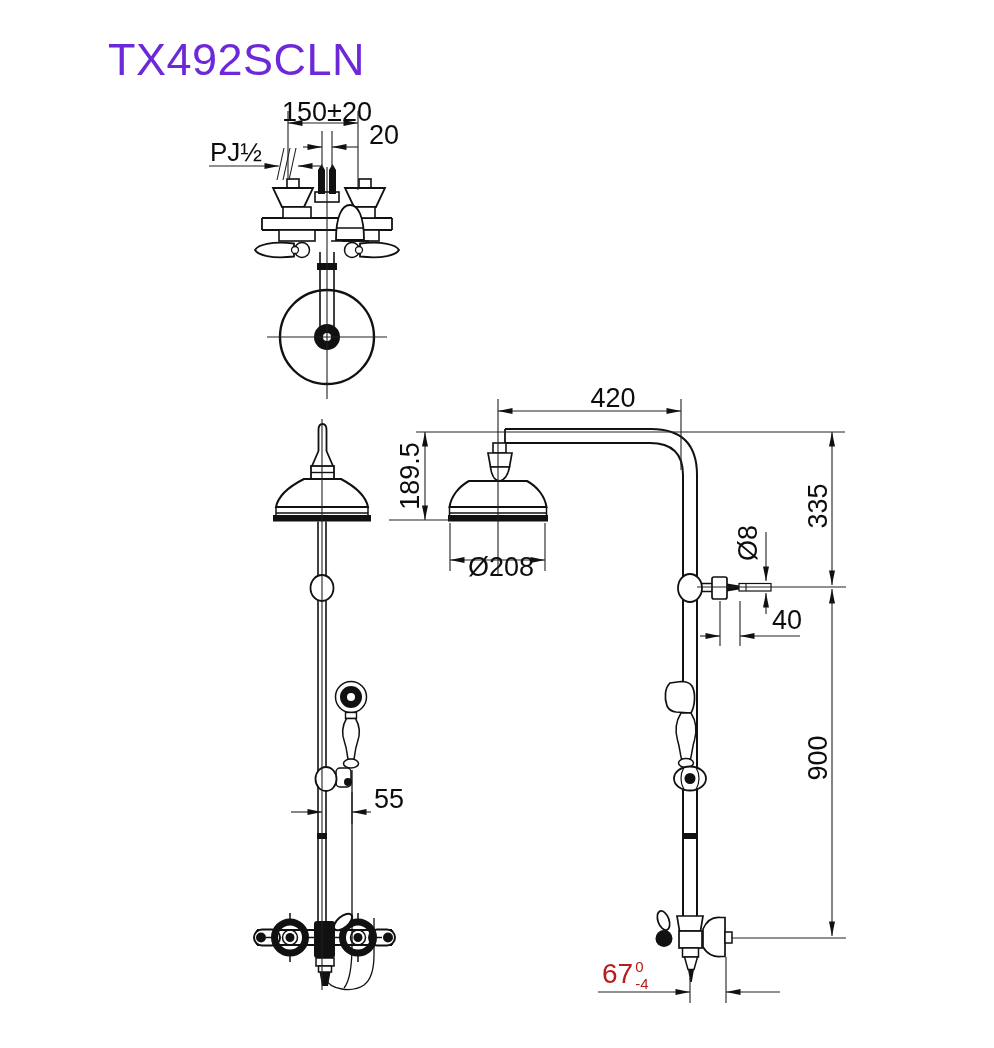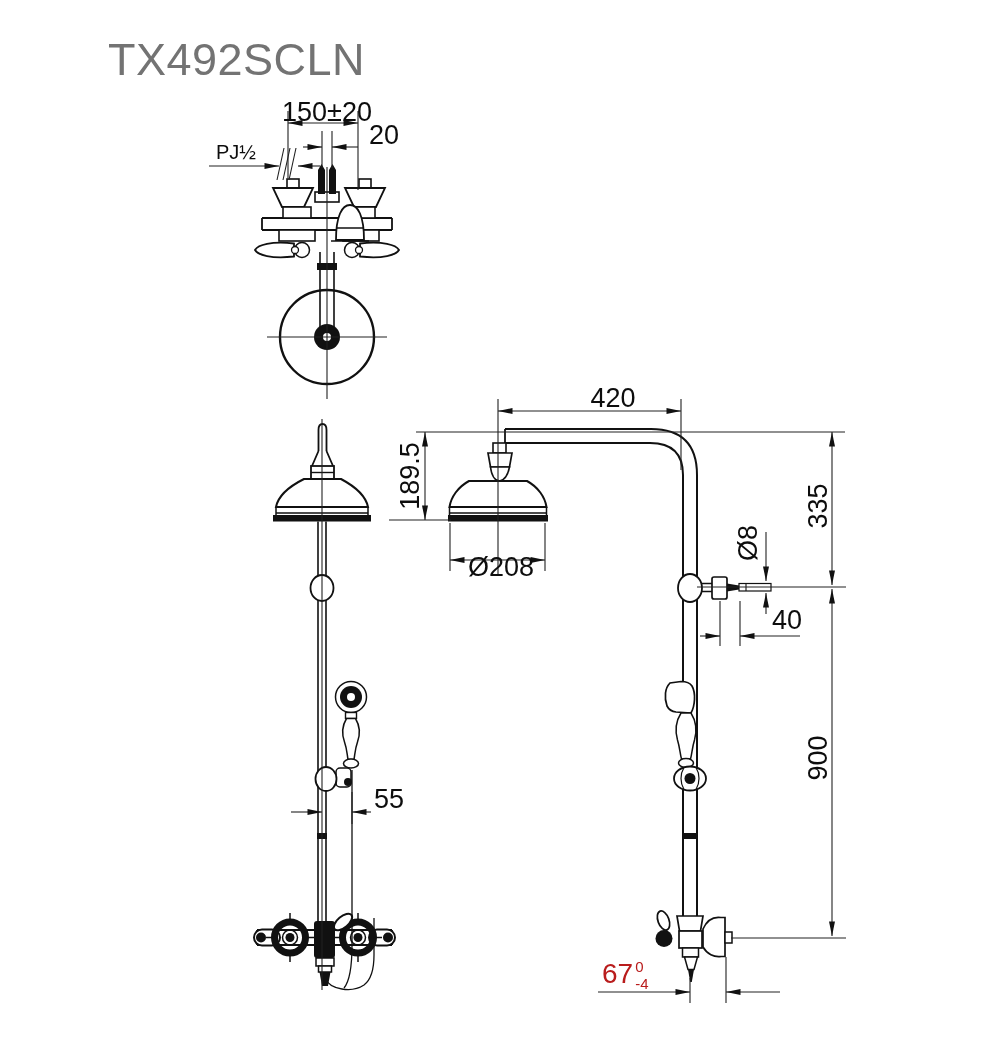--- a/index.html
+++ b/index.html
@@ -1,24 +1,24 @@
 <!DOCTYPE html>
 <html><head>
 <meta charset="utf-8">
 <style>
   html,body{margin:0;padding:0;background:#fff;}
   .page{position:relative;width:994px;height:1048px;background:#ffffff;overflow:hidden;
         font-family:"Liberation Sans", sans-serif;color:#111;}
   .page svg{position:absolute;left:0;top:0;}
   .title{position:absolute;left:108px;top:34px;font-size:45px;font-weight:500;
-         letter-spacing:0.5px;color:#737373;white-space:nowrap;}
+         letter-spacing:0.5px;color:#6d28d9;white-space:nowrap;}
   .dim{position:absolute;font-size:27px;color:#0d0d0d;white-space:nowrap;
        transform:translate(-50%,-50%);line-height:1;}
   .dim.rot{transform:translate(-50%,-50%) rotate(-90deg);}
-  .dim.small{font-size:20px;}
+  .dim.small{font-size:26px;}
   .tol-group{position:absolute;display:flex;align-items:center;color:#b91c1c;}
   .tol-main{font-size:28px;line-height:1;}
   .tol-stack{display:flex;flex-direction:column;font-size:15px;line-height:1.15;
              margin-left:2px;transform:translateY(1px);}
 </style>
 </head>
 <body>
 
 <div class="page">
 

